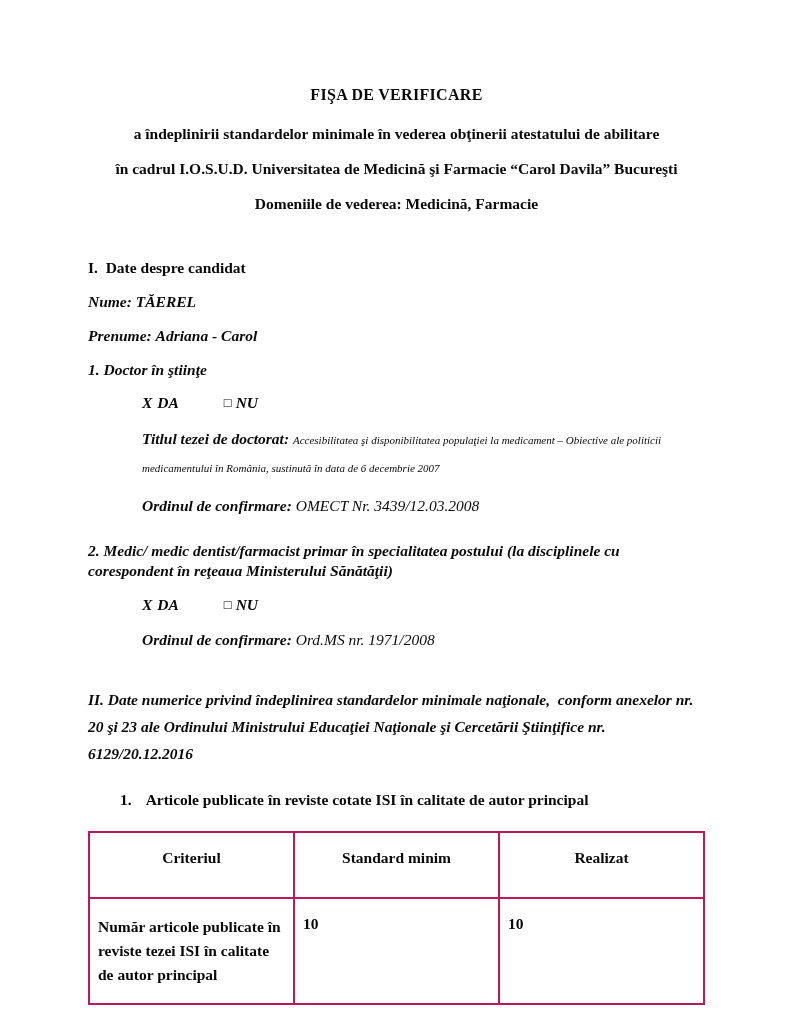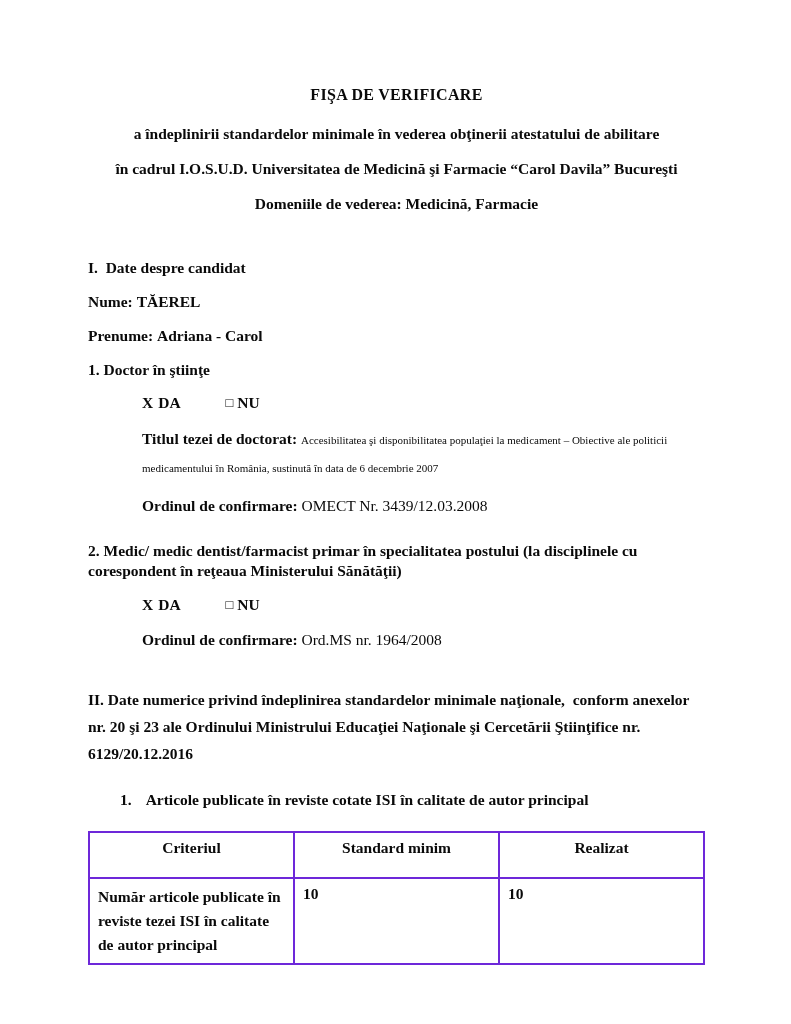--- a/index.html
+++ b/index.html
@@ -30,21 +30,21 @@
   .doc-subtitle {
     font-size: 15.5px;
     font-weight: bold;
     margin: 0 0 18px 0;
     line-height: 17px;
   }
   .doc-subtitle.last { margin-bottom: 0; }
 
   
   .sec1-heading { margin: 47px 0 0 0; font-weight: bold; line-height: 18px; }
-  .para { margin: 16px 0 0 0; line-height: 18px; }
+  .para { margin: 16px 0 0 0; line-height: 18px; font-style: italic; }
   .indent { margin-left: 54px; }
 
   .check-row { margin-top: 15px; }
   .check-group { display: inline-block; }
   .check-group + .check-group { margin-left: 41px; }
   .check-mark { font-weight: bold; margin-right: 5px; }
   .nu-box { font-size: 13px; font-weight: normal; margin-right: 4px; position: relative; top: -1px; }
 
   .thesis { line-height: 25.5px; margin-top: 13px; }
   .thesis .value { font-size: 11px; font-weight: normal; }
@@ -61,25 +61,25 @@
   .list-number { display: inline-block; margin-right: 14px; }
 
   
   table.criteria {
     width: 100%;
     margin-top: 22px;
     border-collapse: collapse;
     table-layout: fixed;
   }
   table.criteria th, table.criteria td {
-    border: 2px solid #6d28d9;
+    border: 2px solid #be185d;
     font-weight: bold;
     font-size: 15.5px;
     vertical-align: top;
-    padding: 6px 8px;
+    padding: 16px 8px;
   }
   table.criteria th {
     text-align: center;
     height: 32px;
   }
   table.criteria td { height: 66px; }
   td.cell-criteriul { text-align: left; line-height: 24px; }
   td.cell-center { text-align: left; }
 </style>
 </head>
@@ -133,21 +133,21 @@
     <span class="check-group">
       <span class="check-mark">X</span><span class="b">DA</span>
     </span>
     <span class="check-group">
       <span class="nu-box">□</span><span class="b">NU</span>
     </span>
   </p>
 
   <p class="para indent order">
     <span class="b">Ordinul de confirmare:</span>
-    <span class="value">Ord.MS nr. 1964/2008</span>
+    <span class="value">Ord.MS nr. 1971/2008</span>
   </p>
 
   <p class="para sec2-heading ws-pre">II. Date numerice privind îndeplinirea standardelor minimale naţionale,  conform anexelor nr. 20 şi 23 ale Ordinului Ministrului Educaţiei Naţionale şi Cercetării Ştiinţifice nr. 6129/20.12.2016</p>
 
   <p class="list-item">
     <span class="list-number">1.</span><span>Articole publicate în reviste cotate ISI în calitate de autor principal</span>
   </p>
 
   <table class="criteria">
     <thead>

